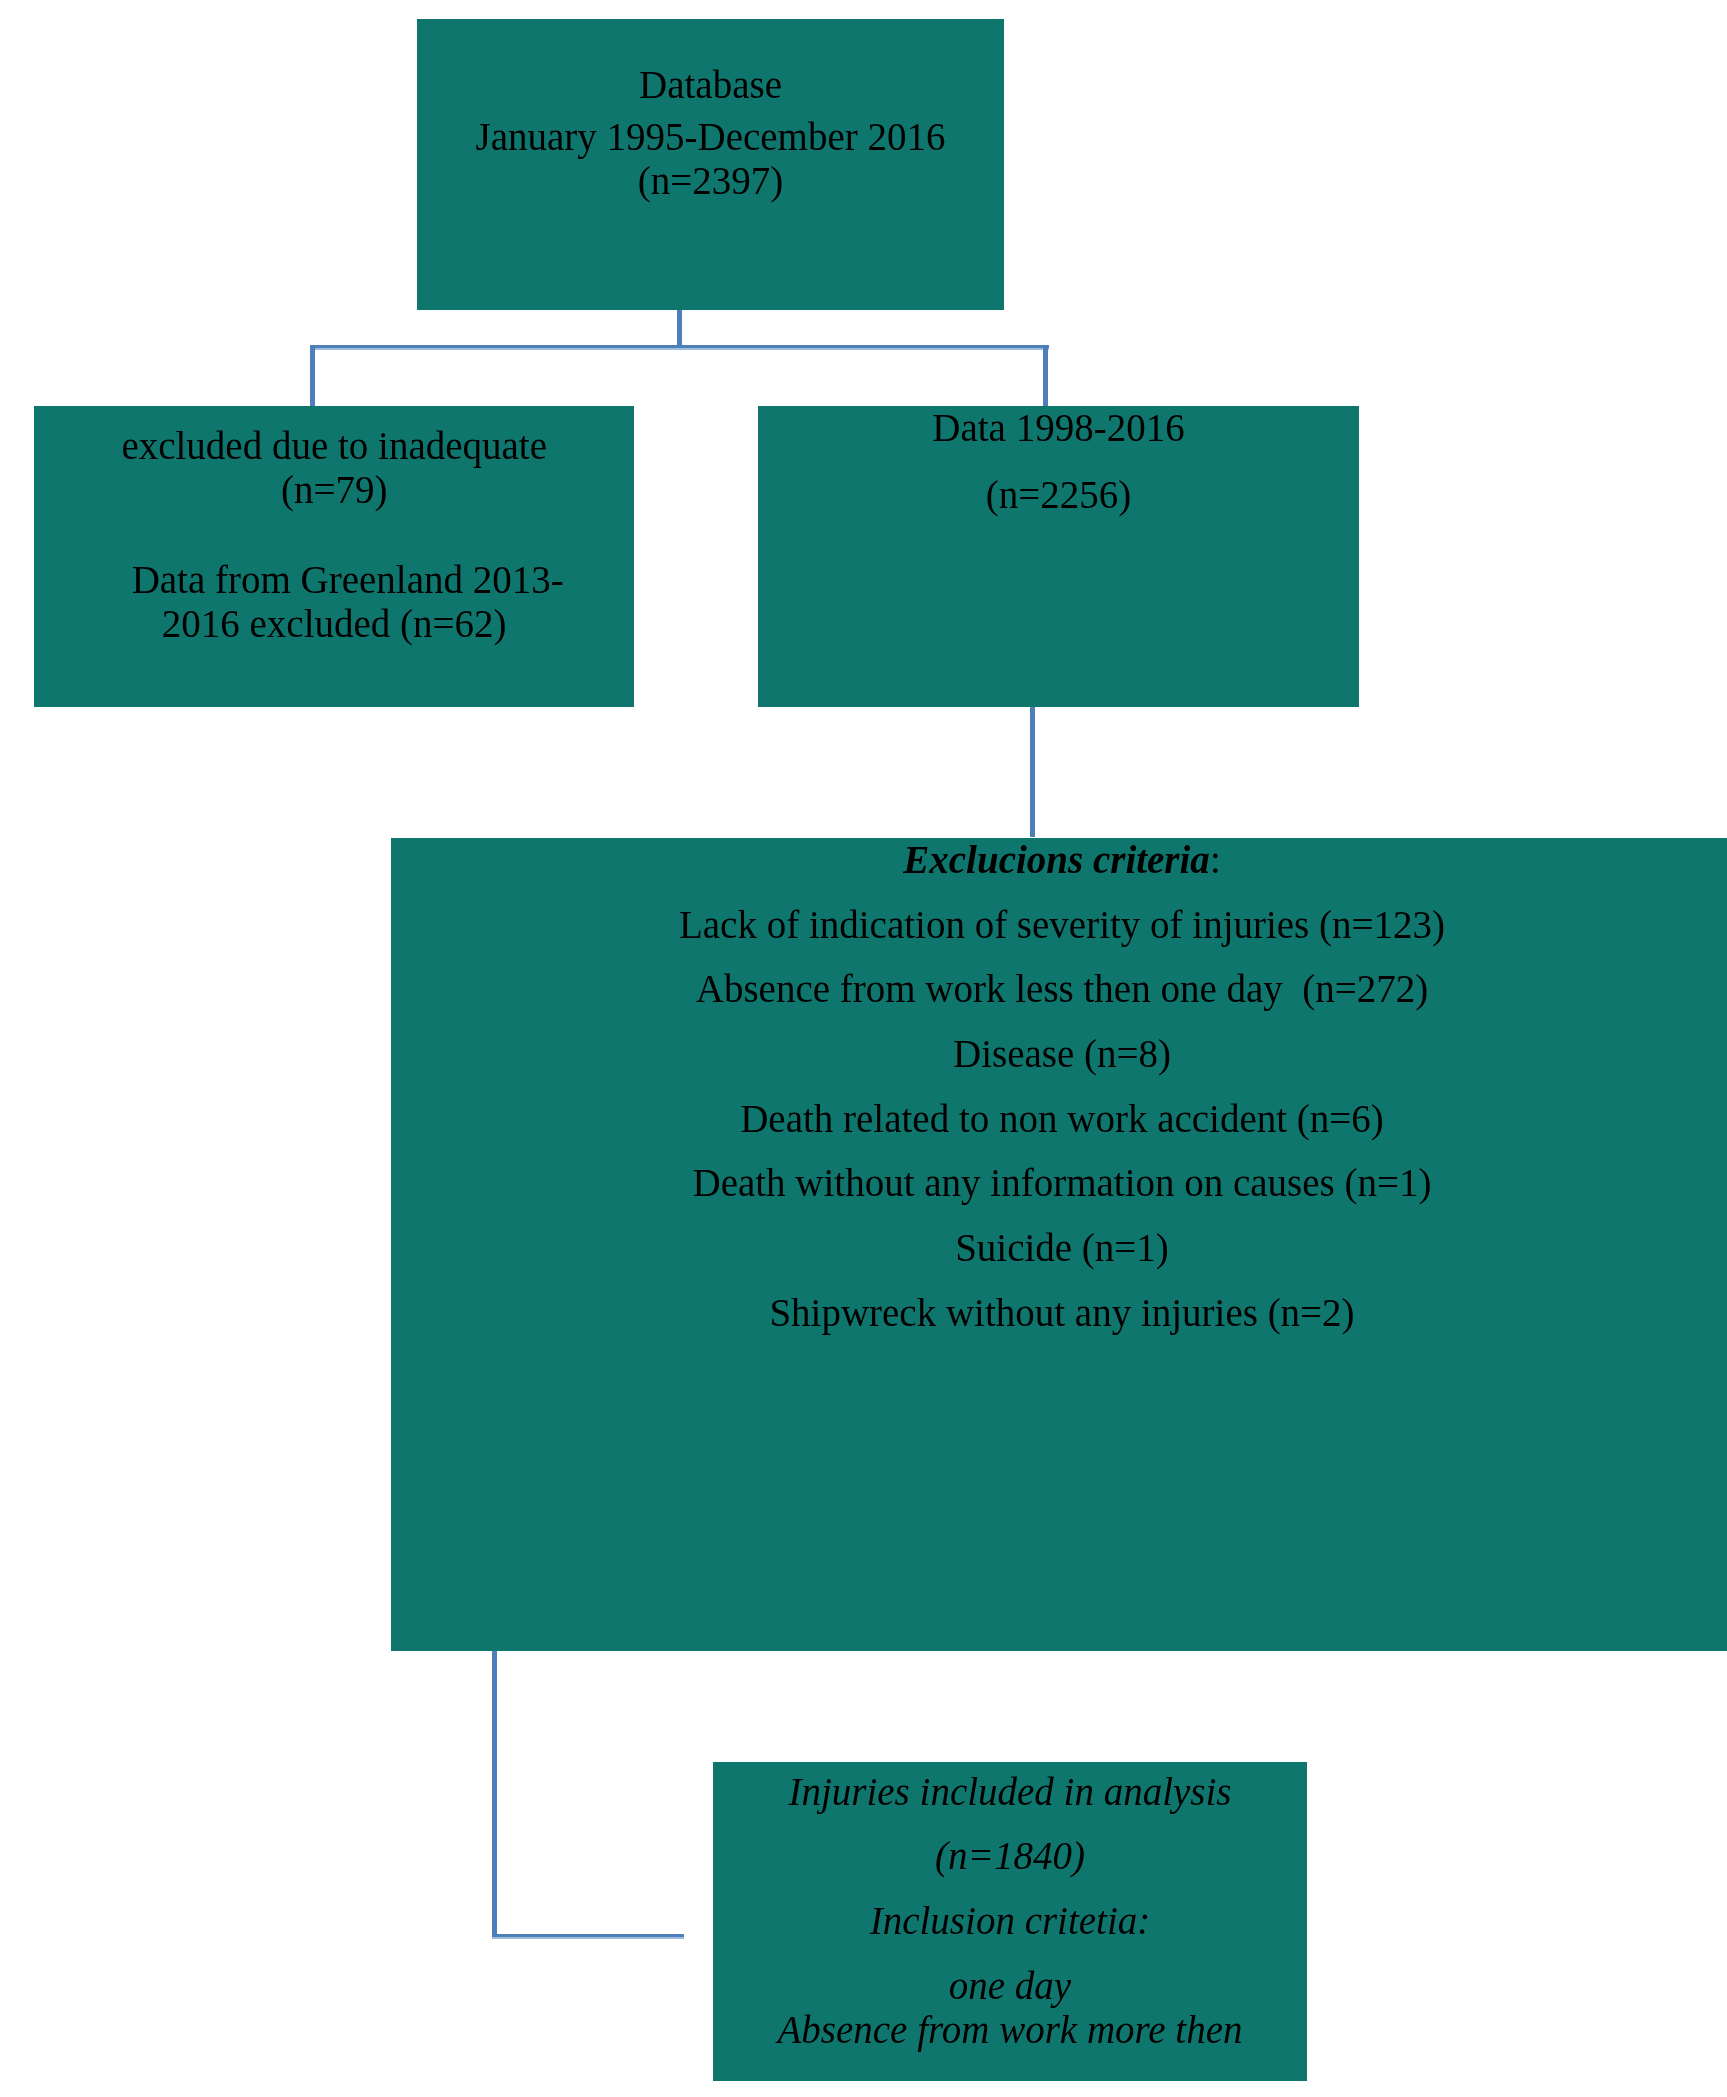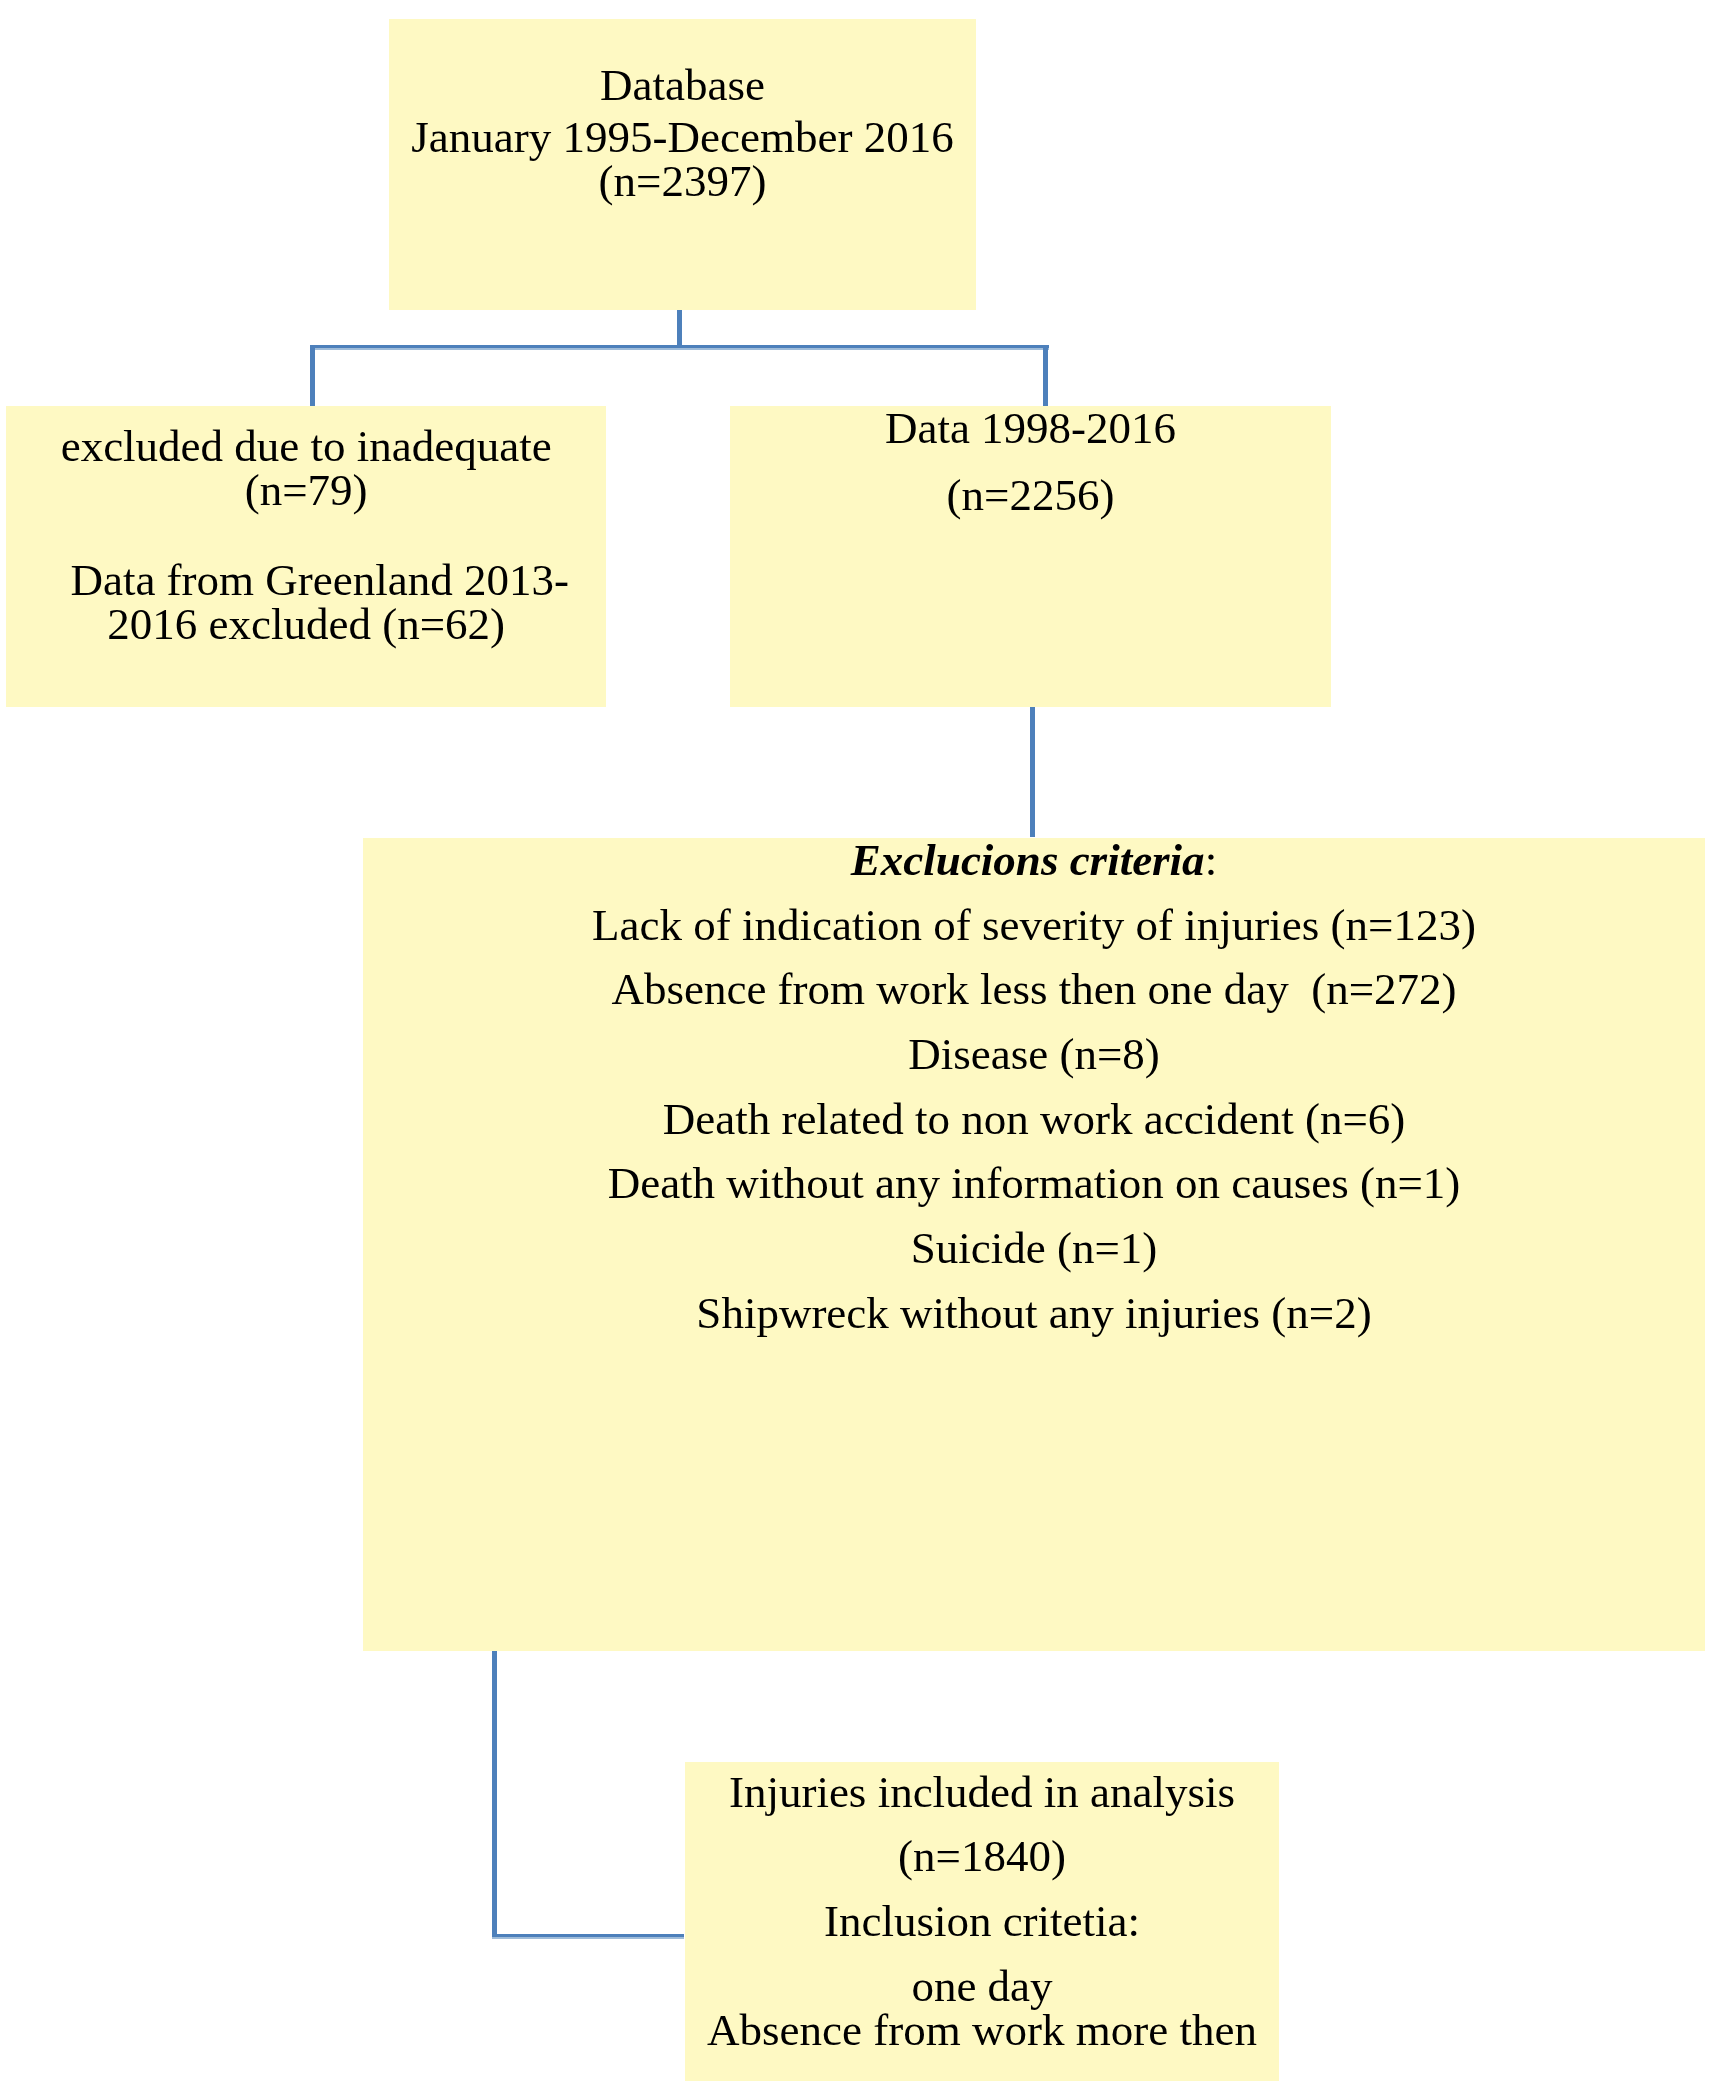--- a/index.html
+++ b/index.html
@@ -10,45 +10,46 @@
     width: 1727px;
     height: 2097px;
     background: #ffffff;
     font-family: "Liberation Serif", "DejaVu Serif", serif;
     color: #000000;
     overflow: hidden;
   }
 
   .box {
     position: absolute;
-    background: #fef9c3;
+    background: #0f766e;
     text-align: center;
-    font-size: 45px;
+    font-size: 39px;
     line-height: 44px;
+    margin-left: 28px;
   }
   .box p {
     margin: 0;
     white-space: pre-wrap;
   }
 
   
   #box-database { left: 389px;  top: 18.6px;   width: 587px; height: 291px; padding-top: 44px; }
   #box-database .para-2 { margin-top: 8.3px; }
 
   #box-excluded { left: 6.2px;   top: 406px;  width: 600px; height: 301px; padding-top: 18px; }
   #box-excluded .para-2 { margin-top: 46px; padding-left: 27px; }
 
   #box-retained { left: 730px; top: 406px;  width: 601px; height: 301px; }
   #box-retained .para-2 { margin-top: 23px; }
 
   #box-exclusions { left: 363px; top: 838px; width: 1342px; height: 813px; }
   #box-exclusions p { margin: 0 0 20.7px 0; }
   #box-exclusions .title-text { font-style: italic; font-weight: bold; }
 
-  #box-included { left: 685px; top: 1762px; width: 594px; height: 319px; padding-top: 7.8px; }
+  #box-included { left: 685px; top: 1762px; width: 594px; height: 319px; padding-top: 7.8px; font-style: italic; }
   #box-included .para { margin: 0 0 20.7px 0; }
   #box-included .para .wrap-line { margin: 0; }
 
   
   .line { position: absolute; background: #4d80bb; }
   .line-h { border-bottom: 2.1px solid #9fbcd9; }
 
   #stub-top      { left: 677px; top: 310px;  width: 5.2px;   height: 35px;  }
   #branch-h      { left: 310px;  top: 345px;  width: 739px; height: 4.7px;   }
   #drop-left     { left: 310px;  top: 345px;  width: 5.2px;   height: 61px; }

